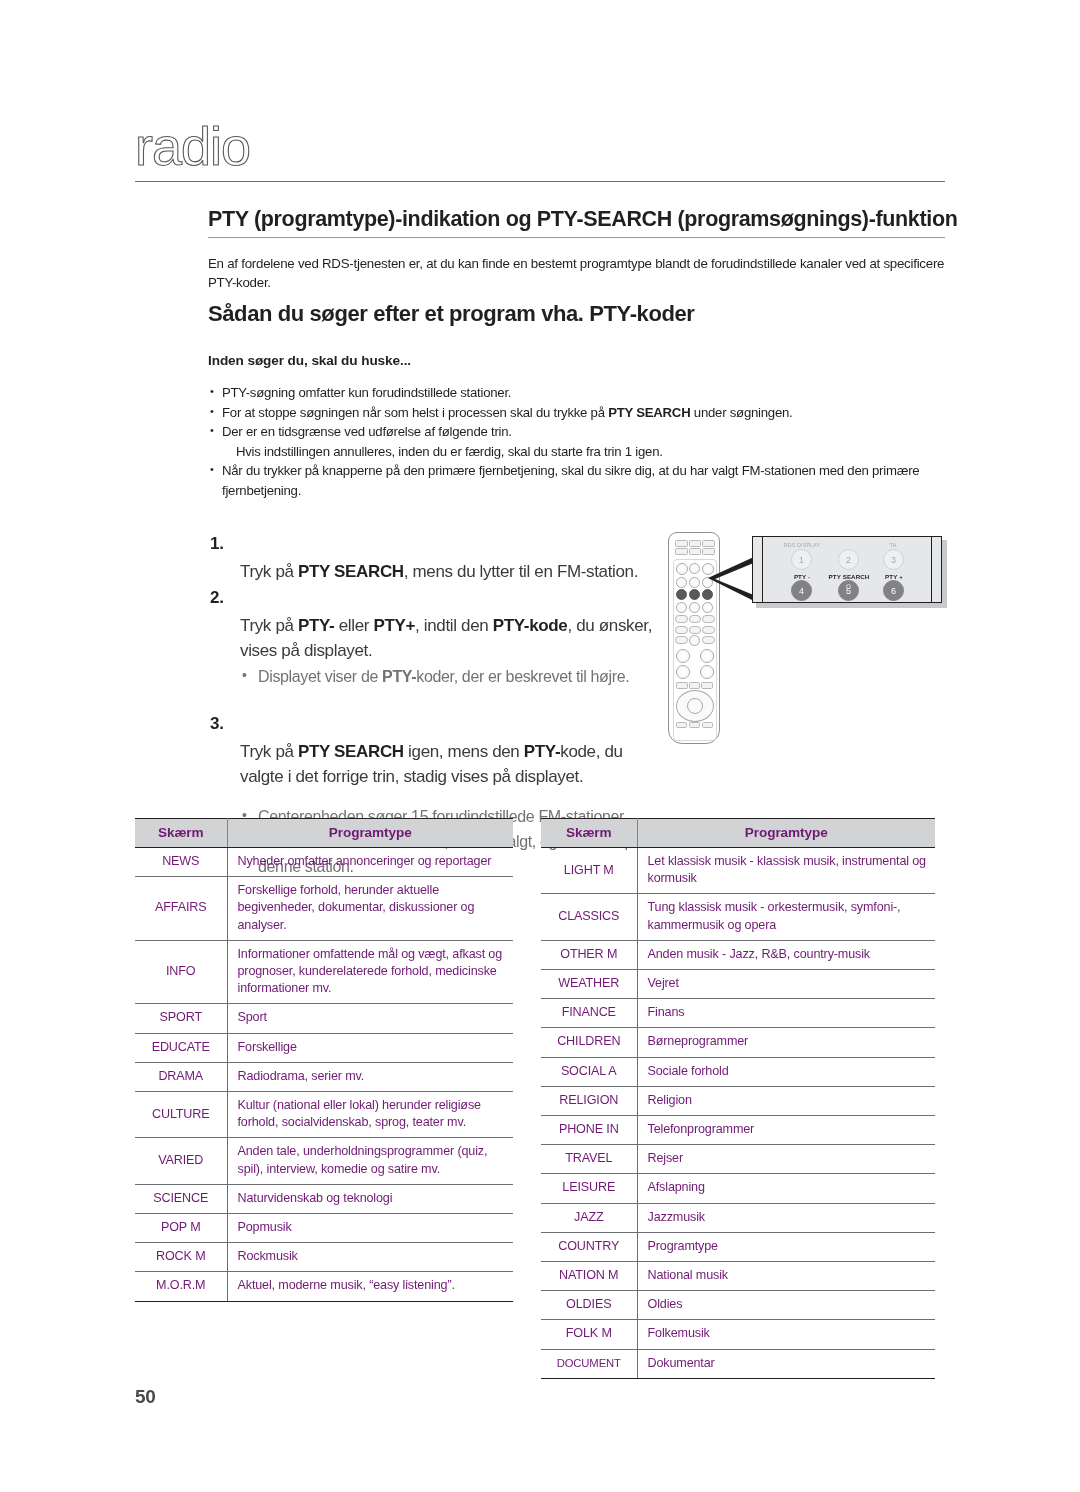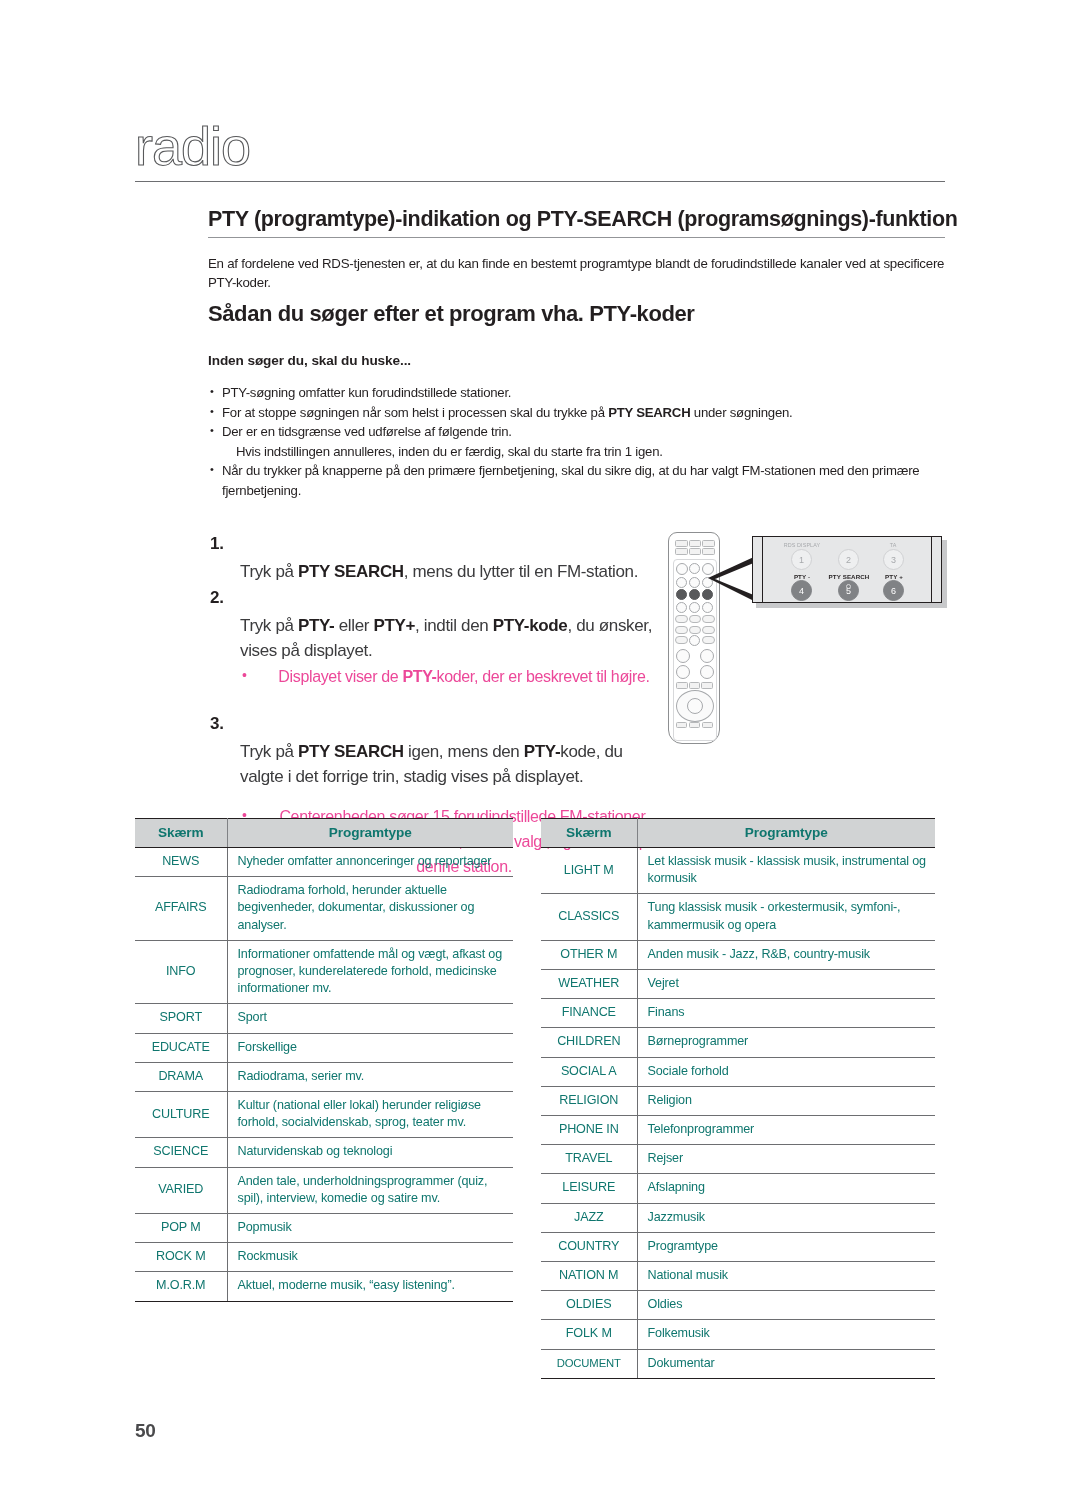--- a/index.html
+++ b/index.html
@@ -156,22 +156,21 @@
     margin-top: 28px;
   }
   .step-text b { color: #231f20; }
   .step-sub {
     margin-left: 30px;
     padding-left: 18px;
     position: relative;
     font-size: 16px;
     line-height: 25px;
     letter-spacing: -0.35px;
-    color: #ec4899;
-    text-align: center;
+    color: #737373;
   }
   .step-sub::before {
     content: "\2022";
     position: absolute;
     left: 2px;
     top: -1px;
     font-size: 14px;
   }
   .step-gap { height: 22px; }
   .step-gap-sm { height: 14px; }
@@ -309,21 +308,21 @@
     height: 46px;
   }
 
   
   .tbl {
     position: absolute;
     border-collapse: collapse;
     table-layout: fixed;
     font-size: 12.6px;
     letter-spacing: -0.15px;
-    color: #0f766e;
+    color: #701a75;
   }
   .tbl th {
     background: #d1d3d4;
     font-size: 13.6px;
     font-weight: bold;
     letter-spacing: -0.1px;
     text-align: center;
     padding: 6px 4px 7px;
     border-top: 1.6px solid #231f20;
     border-bottom: 1.6px solid #231f20;
@@ -350,21 +349,21 @@
 
   #table-left  col.c1 { width: 92px; }
   #table-right col.c1 { width: 96px; }
 
   .small-code { font-size: 11.3px; }
 
   
   .page-num {
     position: absolute;
     left: 135px;
-    top: 1420px;
+    top: 1386px;
     font-size: 19px;
     font-weight: bold;
     color: #4a4a4c;
     letter-spacing: -0.3px;
   }
 </style>
 </head>
 <body>
 
 <div id="page">
@@ -527,21 +526,21 @@
         <th>Programtype</th>
       </tr>
     </thead>
     <tbody>
         <tr>
           <td class="code">NEWS</td>
           <td class="desc">Nyheder omfatter annonceringer og reportager</td>
         </tr>
         <tr>
           <td class="code">AFFAIRS</td>
-          <td class="desc">Radiodrama forhold, herunder aktuelle begivenheder, dokumentar, diskussioner og analyser.</td>
+          <td class="desc">Forskellige forhold, herunder aktuelle begivenheder, dokumentar, diskussioner og analyser.</td>
         </tr>
         <tr>
           <td class="code">INFO</td>
           <td class="desc">Informationer omfattende mål og vægt, afkast og prognoser, kunderelaterede forhold, medicinske informationer mv.</td>
         </tr>
         <tr>
           <td class="code">SPORT</td>
           <td class="desc">Sport</td>
         </tr>
         <tr>
@@ -550,26 +549,26 @@
         </tr>
         <tr>
           <td class="code">DRAMA</td>
           <td class="desc">Radiodrama, serier mv.</td>
         </tr>
         <tr>
           <td class="code">CULTURE</td>
           <td class="desc">Kultur (national eller lokal) herunder religiøse forhold, socialvidenskab, sprog, teater mv.</td>
         </tr>
         <tr>
+          <td class="code">VARIED</td>
+          <td class="desc">Anden tale, underholdningsprogrammer (quiz, spil), interview, komedie og satire mv.</td>
+        </tr>
+        <tr>
           <td class="code">SCIENCE</td>
           <td class="desc">Naturvidenskab og teknologi</td>
-        </tr>
-        <tr>
-          <td class="code">VARIED</td>
-          <td class="desc">Anden tale, underholdningsprogrammer (quiz, spil), interview, komedie og satire mv.</td>
         </tr>
         <tr>
           <td class="code">POP M</td>
           <td class="desc">Popmusik</td>
         </tr>
         <tr>
           <td class="code">ROCK M</td>
           <td class="desc">Rockmusik</td>
         </tr>
         <tr>

